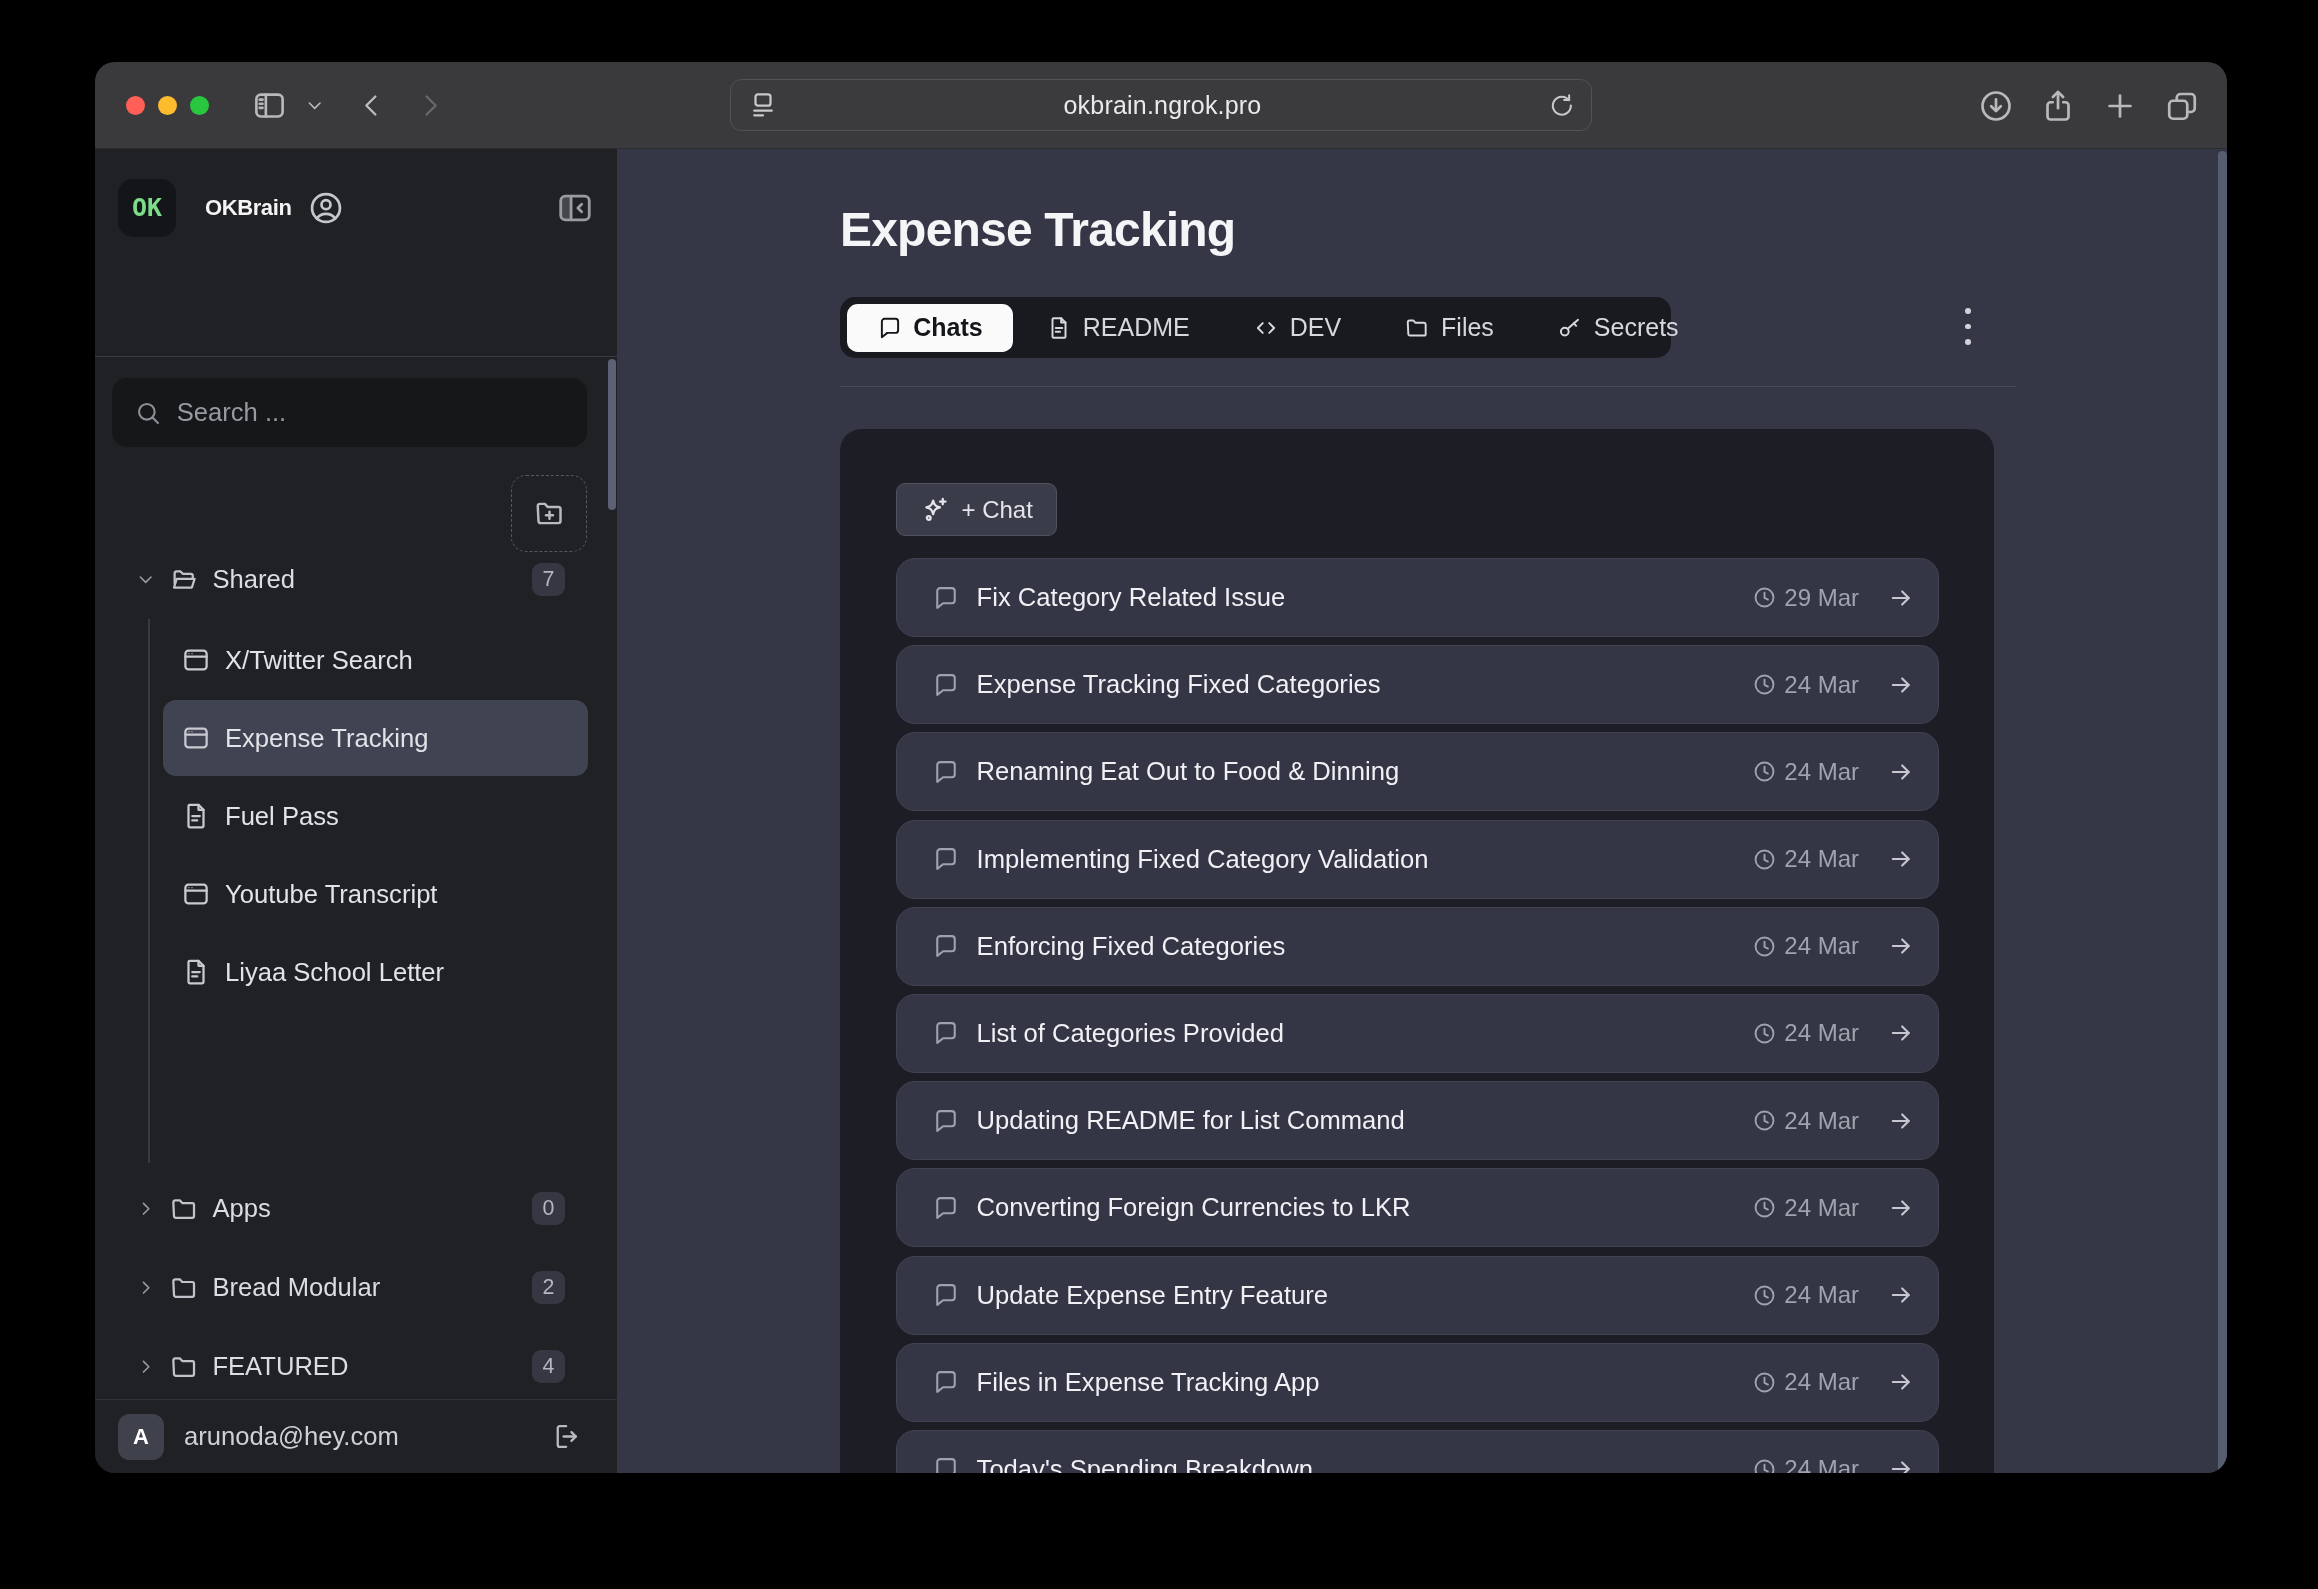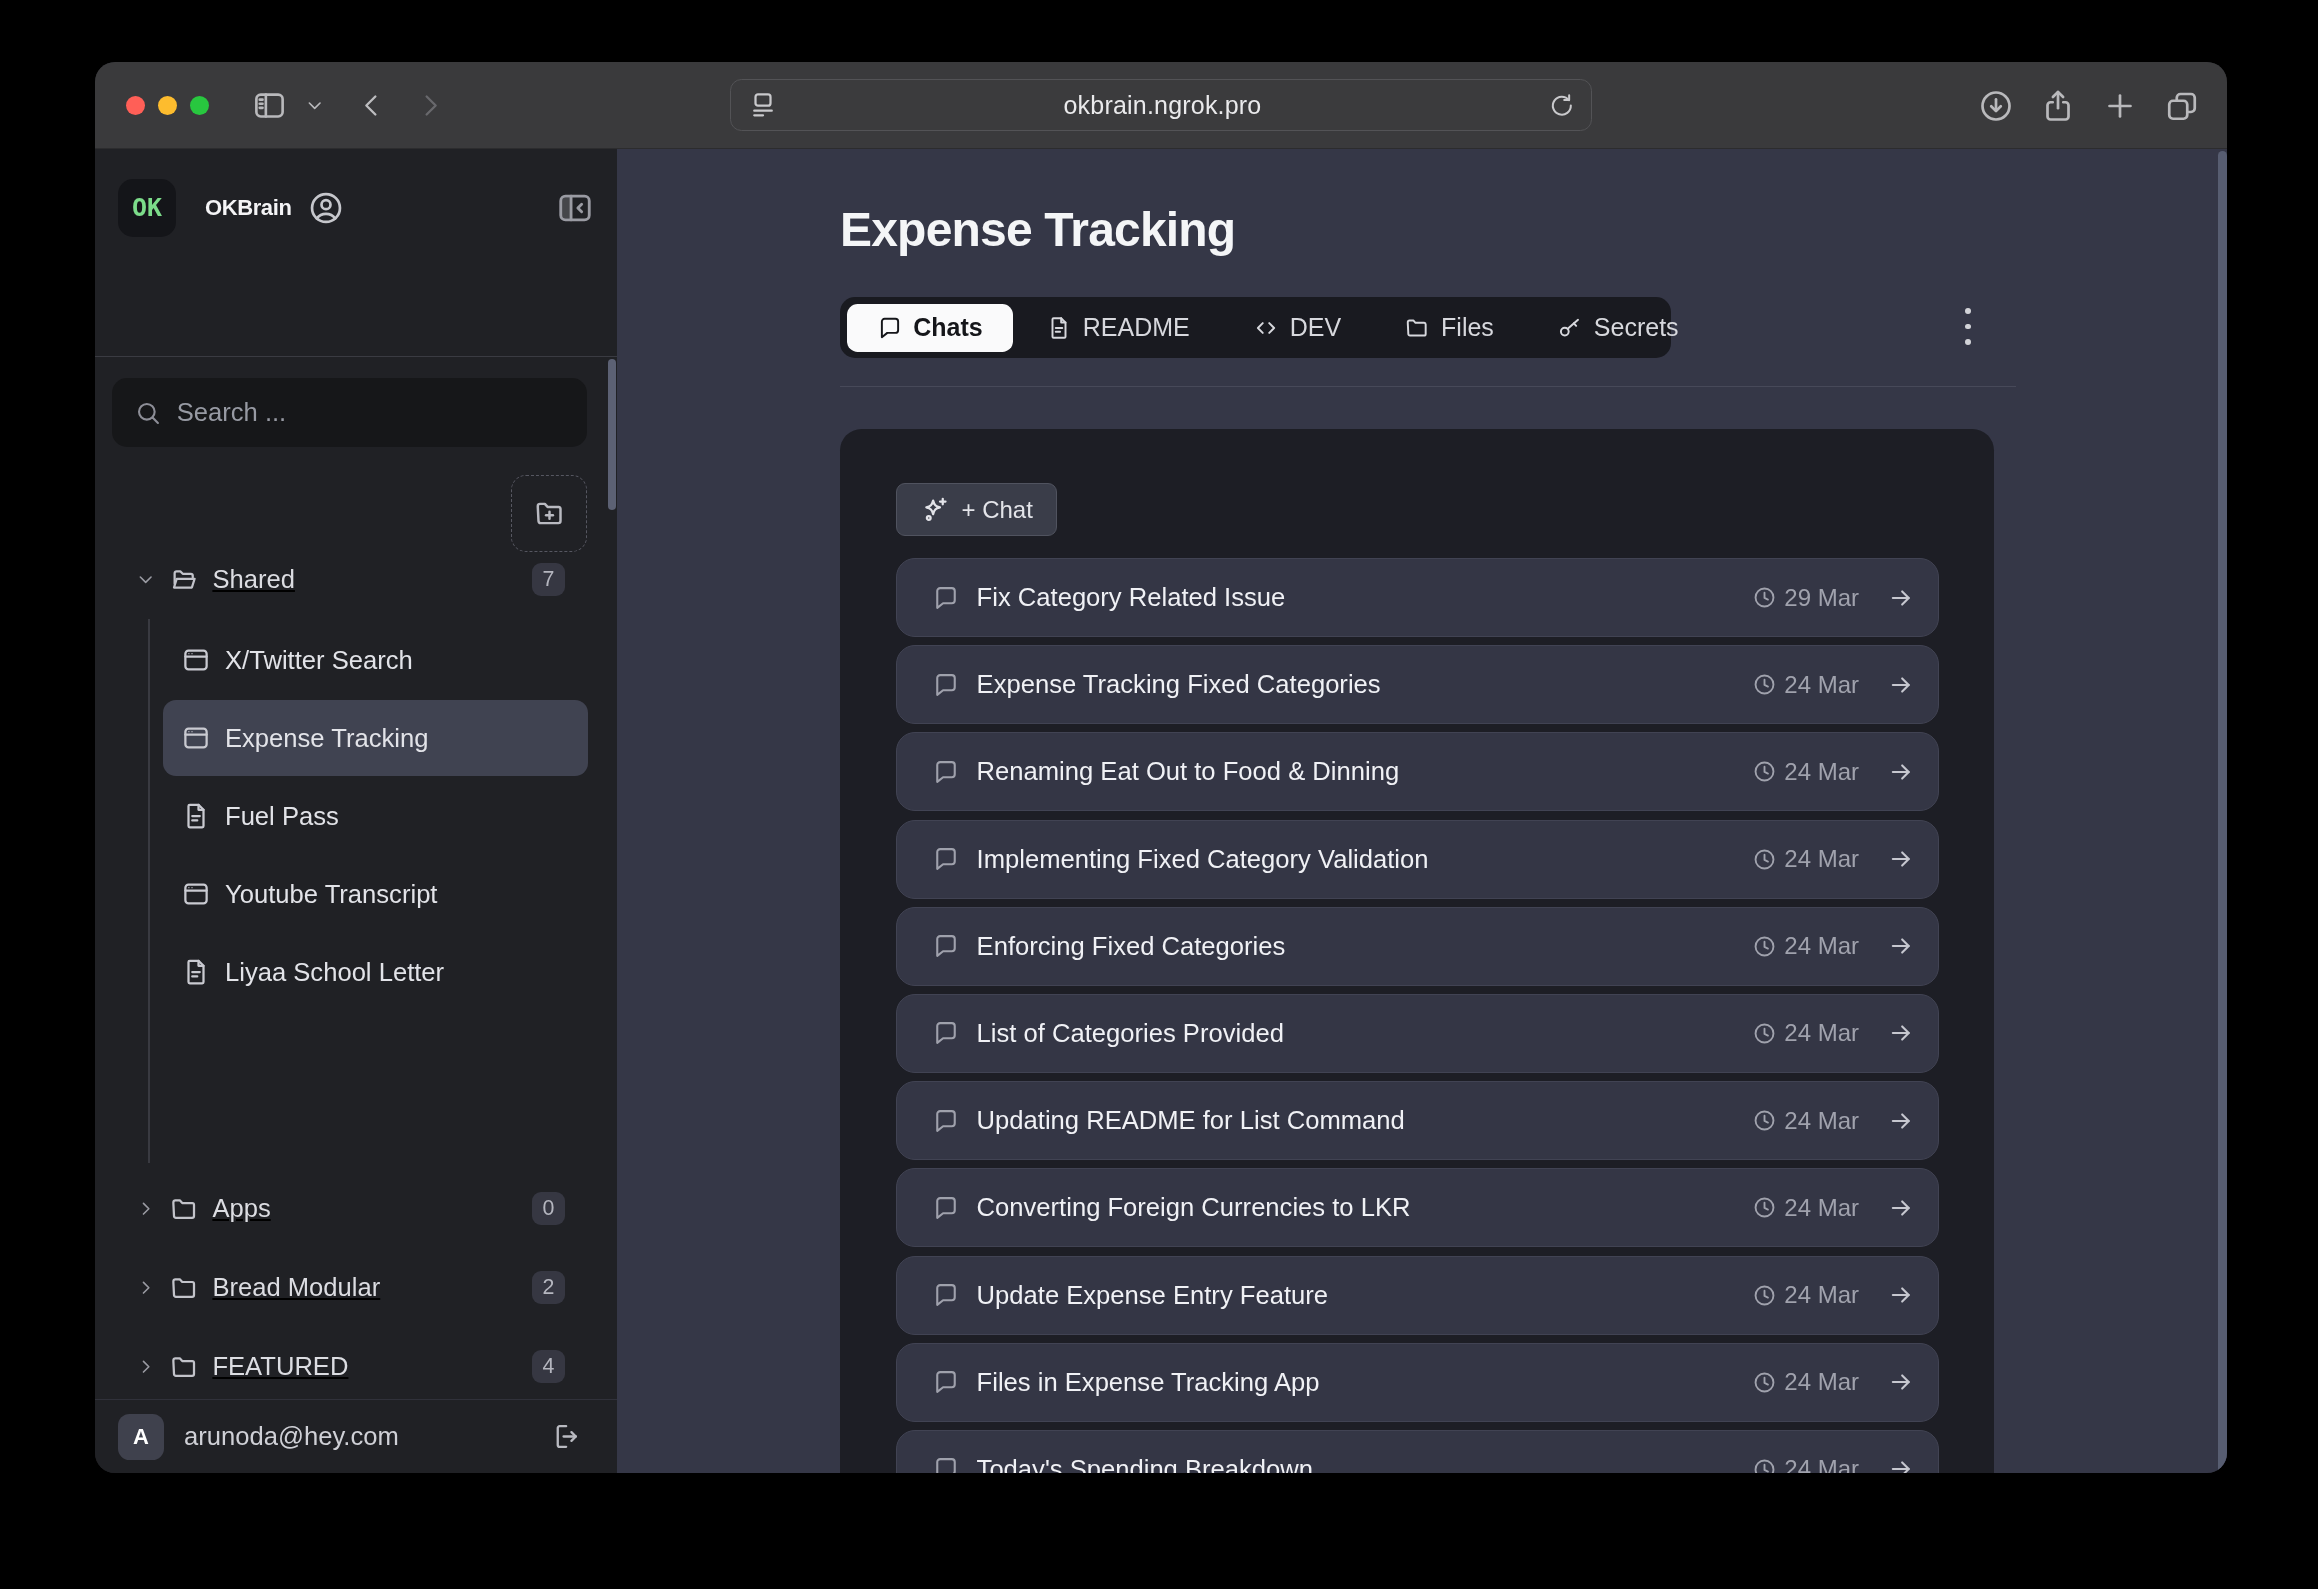--- a/index.html
+++ b/index.html
@@ -49,21 +49,21 @@
   .sb-div{position:absolute;top:207px;left:0;width:100%;height:0.8px;background:var(--sb-div);}
   .search{position:absolute;top:229px;left:17.3px;width:475px;height:69px;background:#161719;border-radius:15px;
     display:flex;align-items:center;padding:0 21.4px;gap:15px;color:#8d8e97;}
   .search svg{width:28px;height:28px;}
   .search input{flex:1;background:transparent;border:none;outline:none;font:inherit;font-size:25.6px;color:#e7e8ec;}
   .search input::placeholder{color:#979aa3;}
   .folder-add{position:absolute;top:326px;left:416px;width:76px;height:77px;border:1.6px dashed #565761;
     border-radius:15px;background:transparent;display:flex;align-items:center;justify-content:center;color:#b9bac1;cursor:pointer;}
   .folder-add svg{width:33px;height:33px;}
   .sb-thumb{position:absolute;top:210px;right:0.8px;width:8.2px;height:151px;border-radius:4.1px;background:#5c6174;}
-  .tree-row{position:absolute;left:0;width:100%;height:43px;display:flex;align-items:center;padding-left:40px;gap:13px;cursor:pointer;text-decoration:underline;}
+  .tree-row{position:absolute;left:0;width:100%;height:43px;display:flex;align-items:center;padding-left:40px;gap:13px;cursor:pointer;}
   .tree-row .chev{color:#9a9ba3;} .tree-row .chev svg{width:21.4px;height:21.4px;}
   .tree-row .fold{color:#c2c3ca;} .tree-row .fold svg{width:30px;height:30px;}
   .tree-row .lbl{font-size:25.6px;color:#dcdde2;}
   .badge{position:absolute;right:52px;min-width:33px;height:33px;border-radius:9px;background:#363742;
     color:#b5b6bf;font-size:21.4px;display:flex;align-items:center;justify-content:center;padding:0 7.4px;}
   .guide{position:absolute;left:53px;top:470px;width:1.6px;height:544px;background:#393a41;}
   .items{position:absolute;top:472px;left:0;width:100%;}
   .item{height:78px;display:flex;align-items:center;}
   .item-inner{margin-left:68px;width:425px;height:76px;border-radius:13px;display:flex;align-items:center;
     padding-left:18px;gap:14px;color:#c9cad1;cursor:pointer;}

